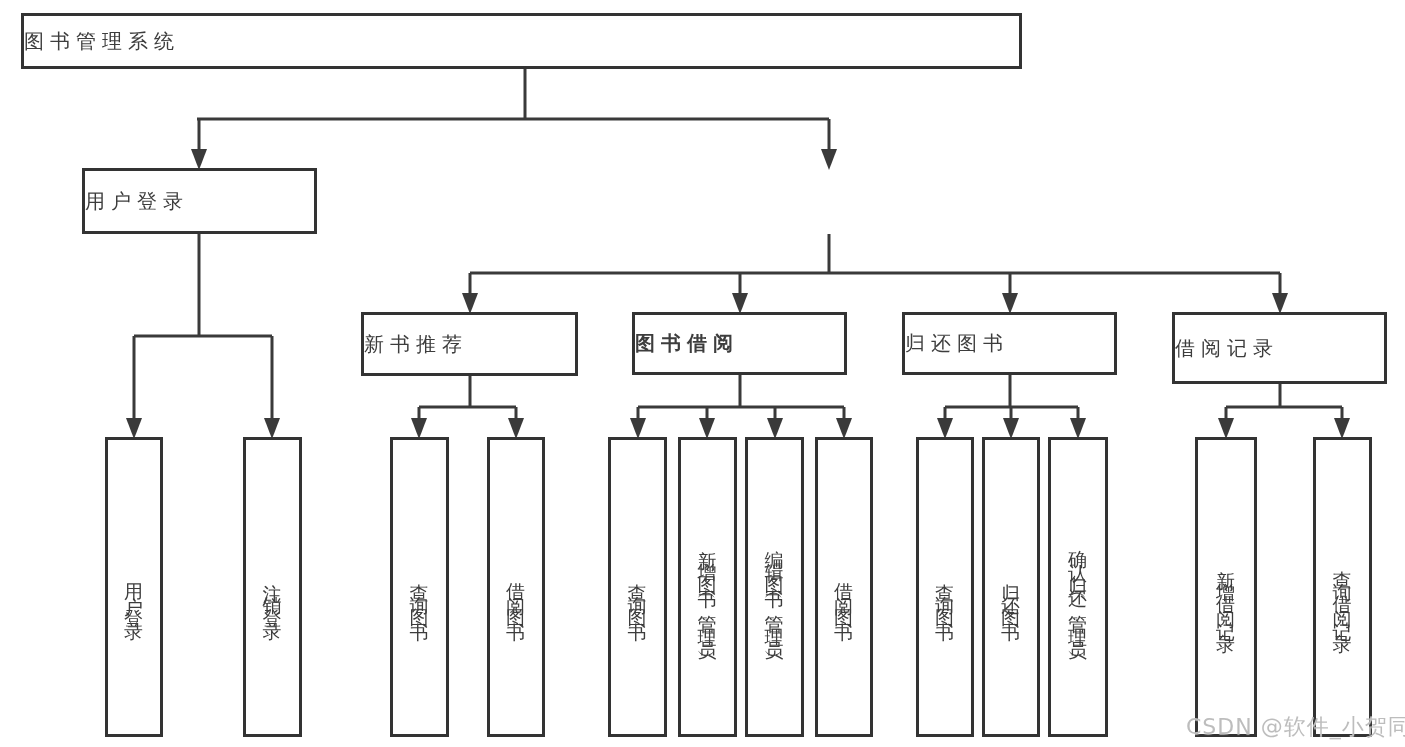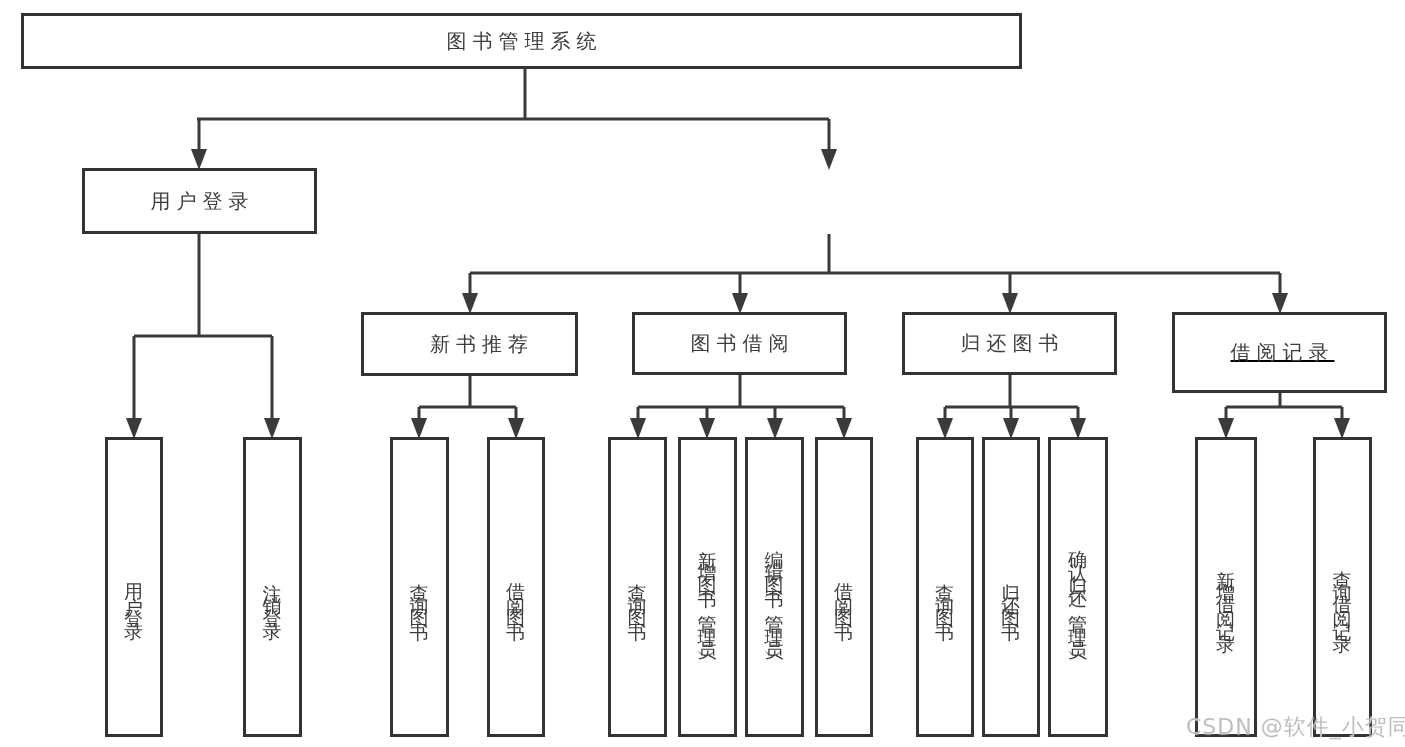--- a/index.html
+++ b/index.html
@@ -12,21 +12,21 @@
   }
   .connectors {
     position:absolute; left:0; top:0;
     pointer-events:none;
   }
   .hbox {
     position:absolute;
     box-sizing:border-box;
     border:3px solid #333333;
     background:#ffffff;
-    display:flex; align-items:center; justify-content:center;
+    display:flex; align-items:center; justify-content:flex-start;
   }
   .hbox .lbl {
     font-size:20px;
     letter-spacing:6px;
     margin-right:-6px;
     color:#3d3d3d;
     white-space:nowrap;
   }
   .root-box .lbl { font-size:20px; }
   .vbox {
@@ -104,30 +104,30 @@
   </svg>
 
   <div class="hbox root-box" style="left:21px;top:13px;width:1001px;height:56px;">
     <span class="lbl">图书管理系统</span>
   </div>
 
   <div class="hbox" style="left:82px;top:168px;width:235px;height:66px;">
     <span class="lbl">用户登录</span>
   </div>
 
-  <div class="hbox" style="left:361px;top:312px;width:217px;height:64px;padding-left:19px;">
+  <div class="hbox" style="left:361px;top:312px;width:217px;height:64px;">
     <span class="lbl">新书推荐</span>
   </div>
-  <div class="hbox" style="left:632px;top:312px;width:215px;height:63px;">
+  <div class="hbox" style="left:632px;top:312px;width:215px;height:63px;font-weight:bold;">
     <span class="lbl">图书借阅</span>
   </div>
   <div class="hbox" style="left:902px;top:312px;width:215px;height:63px;">
     <span class="lbl">归还图书</span>
   </div>
-  <div class="hbox" style="left:1172px;top:312px;width:215px;height:81px;text-decoration:underline;">
+  <div class="hbox" style="left:1172px;top:312px;width:215px;height:72px;">
     <span class="lbl">借阅记录</span>
   </div>
 
   <div class="vbox" style="left:105px;width:58px;">
     <span class="vlbl">用户登录</span>
   </div>
   <div class="vbox" style="left:243px;width:59px;">
     <span class="vlbl">注销登录</span>
   </div>
 

